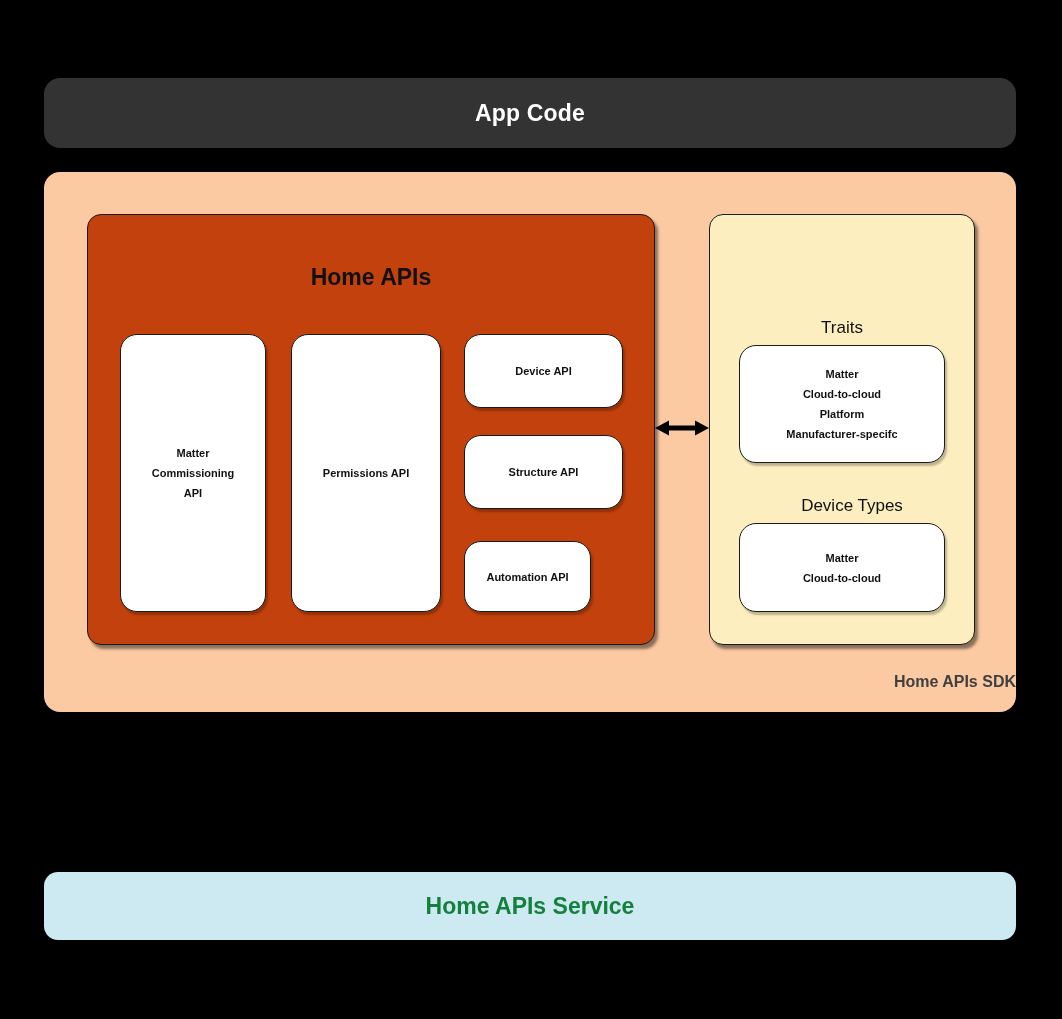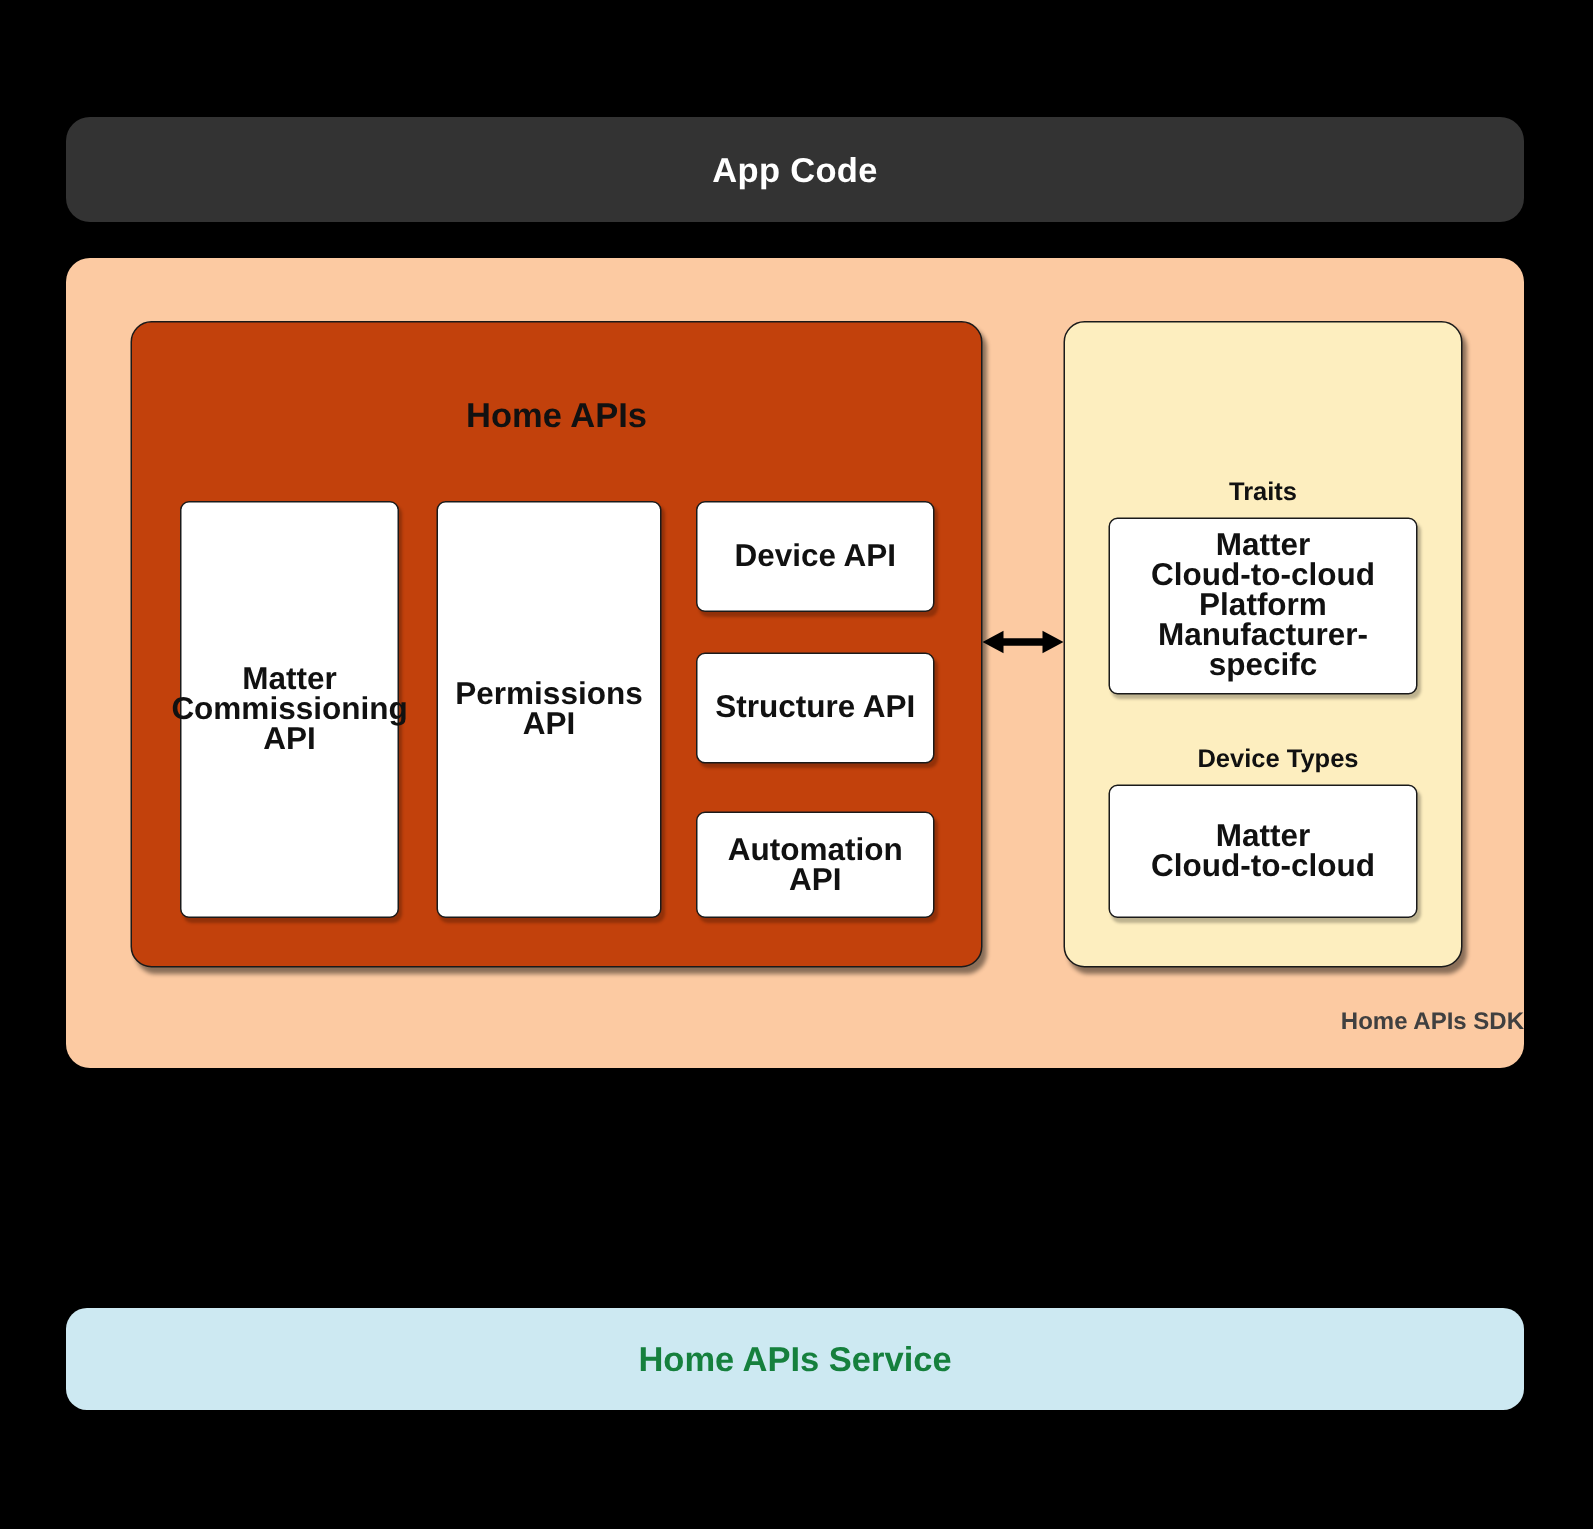--- a/index.html
+++ b/index.html
@@ -53,50 +53,50 @@
     left: 0; right: 0; top: 62px;
     transform: translateY(-50%);
     text-align: center;
     color: #111111; font-size: 23px; font-weight: bold;
   }
 
   
   .card {
     background: #ffffff;
     border: 1.5px solid #1a1a1a;
-    border-radius: 6px;
+    border-radius: 17px;
     box-shadow: 2px 3px 2px rgba(0,0,0,0.25);
     box-sizing: border-box;
     display: flex; align-items: center; justify-content: center;
     text-align: center;
-    color: #111111; font-size: 21px; font-weight: bold;
+    color: #111111; font-size: 11px; font-weight: bold;
     line-height: 20px;
     white-space: pre-line;
     padding: 4px;
   }
   .card-mca        { left: 32px;  top: 119px; width: 146px; height: 278px; }
   .card-perm       { left: 203px; top: 119px; width: 150px; height: 278px; }
   .card-device     { left: 376px; top: 119px; width: 159px; height: 74px; }
   .card-structure  { left: 376px; top: 220px; width: 159px; height: 74px; }
-  .card-automation { left: 376px; top: 326px; width: 159px; height: 71px; }
+  .card-automation { left: 376px; top: 326px; width: 127px; height: 71px; }
 
   
   .home-types-box {
     left: 665px; top: 42px; width: 266px; height: 431px;
     background: #fdeebf;
     border: 1.5px solid #1a1a1a;
     border-radius: 14px;
     box-shadow: 3px 4px 3px rgba(0,0,0,0.45);
     box-sizing: border-box;
   }
   .section-heading {
     left: 0; right: 0;
     transform: translateY(-50%);
     text-align: center;
-    color: #111111; font-size: 17px; font-weight: bold;
+    color: #111111; font-size: 17px; font-weight: normal;
   }
   .heading-traits { top: 113px; }
   .heading-device-types { top: 291px; padding-left: 20px; }
   .card-traits       { left: 29px; top: 130px; width: 206px; height: 118px; }
   .card-device-types { left: 29px; top: 308px; width: 206px; height: 89px; }
 
   
   .connector {
     left: 611px; top: 247px; width: 54px; height: 18px;
     display: flex; align-items: center; justify-content: center;

